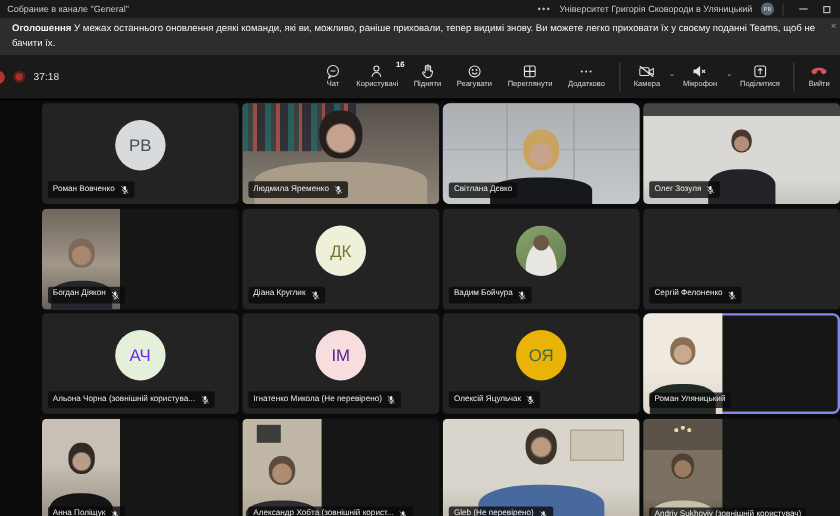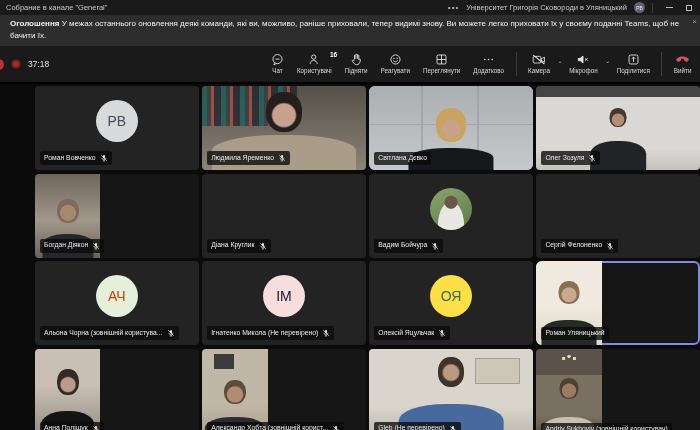--- a/index.html
+++ b/index.html
@@ -293,20 +293,21 @@
         <div class="tag">
           <span>Богдан Діякон</span>
           <svg width="8" height="8" viewBox="0 0 16 16" fill="none" stroke="#e4e4e4" stroke-width="1.3">
             <rect x="6" y="2" width="4" height="7" rx="2" fill="#e4e4e4" stroke="none"></rect>
             <path d="M4 7.5a4 4 0 0 0 8 0M8 11.5V14M5.5 14h5"></path>
             <path d="M2.5 2.5l11 11" stroke-width="1.5"></path>
           </svg>
         </div>
       </div>
       <div class="tile">
+        <div class="ava" style="background: rgb(238, 240, 218); color: rgb(114, 118, 47);">ДК</div>
         <div class="tag">
           <span>Діана Круглик</span>
           <svg width="8" height="8" viewBox="0 0 16 16" fill="none" stroke="#e4e4e4" stroke-width="1.3">
             <rect x="6" y="2" width="4" height="7" rx="2" fill="#e4e4e4" stroke="none"></rect>
             <path d="M4 7.5a4 4 0 0 0 8 0M8 11.5V14M5.5 14h5"></path>
             <path d="M2.5 2.5l11 11" stroke-width="1.5"></path>
           </svg>
         </div>
       </div>
       <div class="tile">
@@ -324,43 +325,43 @@
         <div class="tag">
           <span>Сергій Фелоненко</span>
           <svg width="8" height="8" viewBox="0 0 16 16" fill="none" stroke="#e4e4e4" stroke-width="1.3">
             <rect x="6" y="2" width="4" height="7" rx="2" fill="#e4e4e4" stroke="none"></rect>
             <path d="M4 7.5a4 4 0 0 0 8 0M8 11.5V14M5.5 14h5"></path>
             <path d="M2.5 2.5l11 11" stroke-width="1.5"></path>
           </svg>
         </div>
       </div>
       <div class="tile">
-        <div class="ava" style="background: rgb(229, 240, 218); color: #c2410c;">АЧ</div>
+        <div class="ava" style="background: rgb(229, 240, 218); color: #6d28d9;">АЧ</div>
         <div class="tag">
           <span>Альона Чорна (зовнішній користува...</span>
           <svg width="8" height="8" viewBox="0 0 16 16" fill="none" stroke="#e4e4e4" stroke-width="1.3">
             <rect x="6" y="2" width="4" height="7" rx="2" fill="#e4e4e4" stroke="none"></rect>
             <path d="M4 7.5a4 4 0 0 0 8 0M8 11.5V14M5.5 14h5"></path>
             <path d="M2.5 2.5l11 11" stroke-width="1.5"></path>
           </svg>
         </div>
       </div>
       <div class="tile">
-        <div class="ava" style="background: rgb(247, 221, 221); color: #0f172a;">ІМ</div>
+        <div class="ava" style="background: rgb(247, 221, 221); color: #4c1d95;">ІМ</div>
         <div class="tag">
           <span>Ігнатенко Микола (Не перевірено)</span>
           <svg width="8" height="8" viewBox="0 0 16 16" fill="none" stroke="#e4e4e4" stroke-width="1.3">
             <rect x="6" y="2" width="4" height="7" rx="2" fill="#e4e4e4" stroke="none"></rect>
             <path d="M4 7.5a4 4 0 0 0 8 0M8 11.5V14M5.5 14h5"></path>
             <path d="M2.5 2.5l11 11" stroke-width="1.5"></path>
           </svg>
         </div>
       </div>
       <div class="tile">
-        <div class="ava" style="background: #fde047; color: rgb(60, 107, 71);">ОЯ</div>
+        <div class="ava" style="background: #eab308; color: rgb(60, 107, 71);">ОЯ</div>
         <div class="tag">
           <span>Олексій Яцульчак</span>
           <svg width="8" height="8" viewBox="0 0 16 16" fill="none" stroke="#e4e4e4" stroke-width="1.3">
             <rect x="6" y="2" width="4" height="7" rx="2" fill="#e4e4e4" stroke="none"></rect>
             <path d="M4 7.5a4 4 0 0 0 8 0M8 11.5V14M5.5 14h5"></path>
             <path d="M2.5 2.5l11 11" stroke-width="1.5"></path>
           </svg>
         </div>
       </div>
       <div class="tile speaking">

